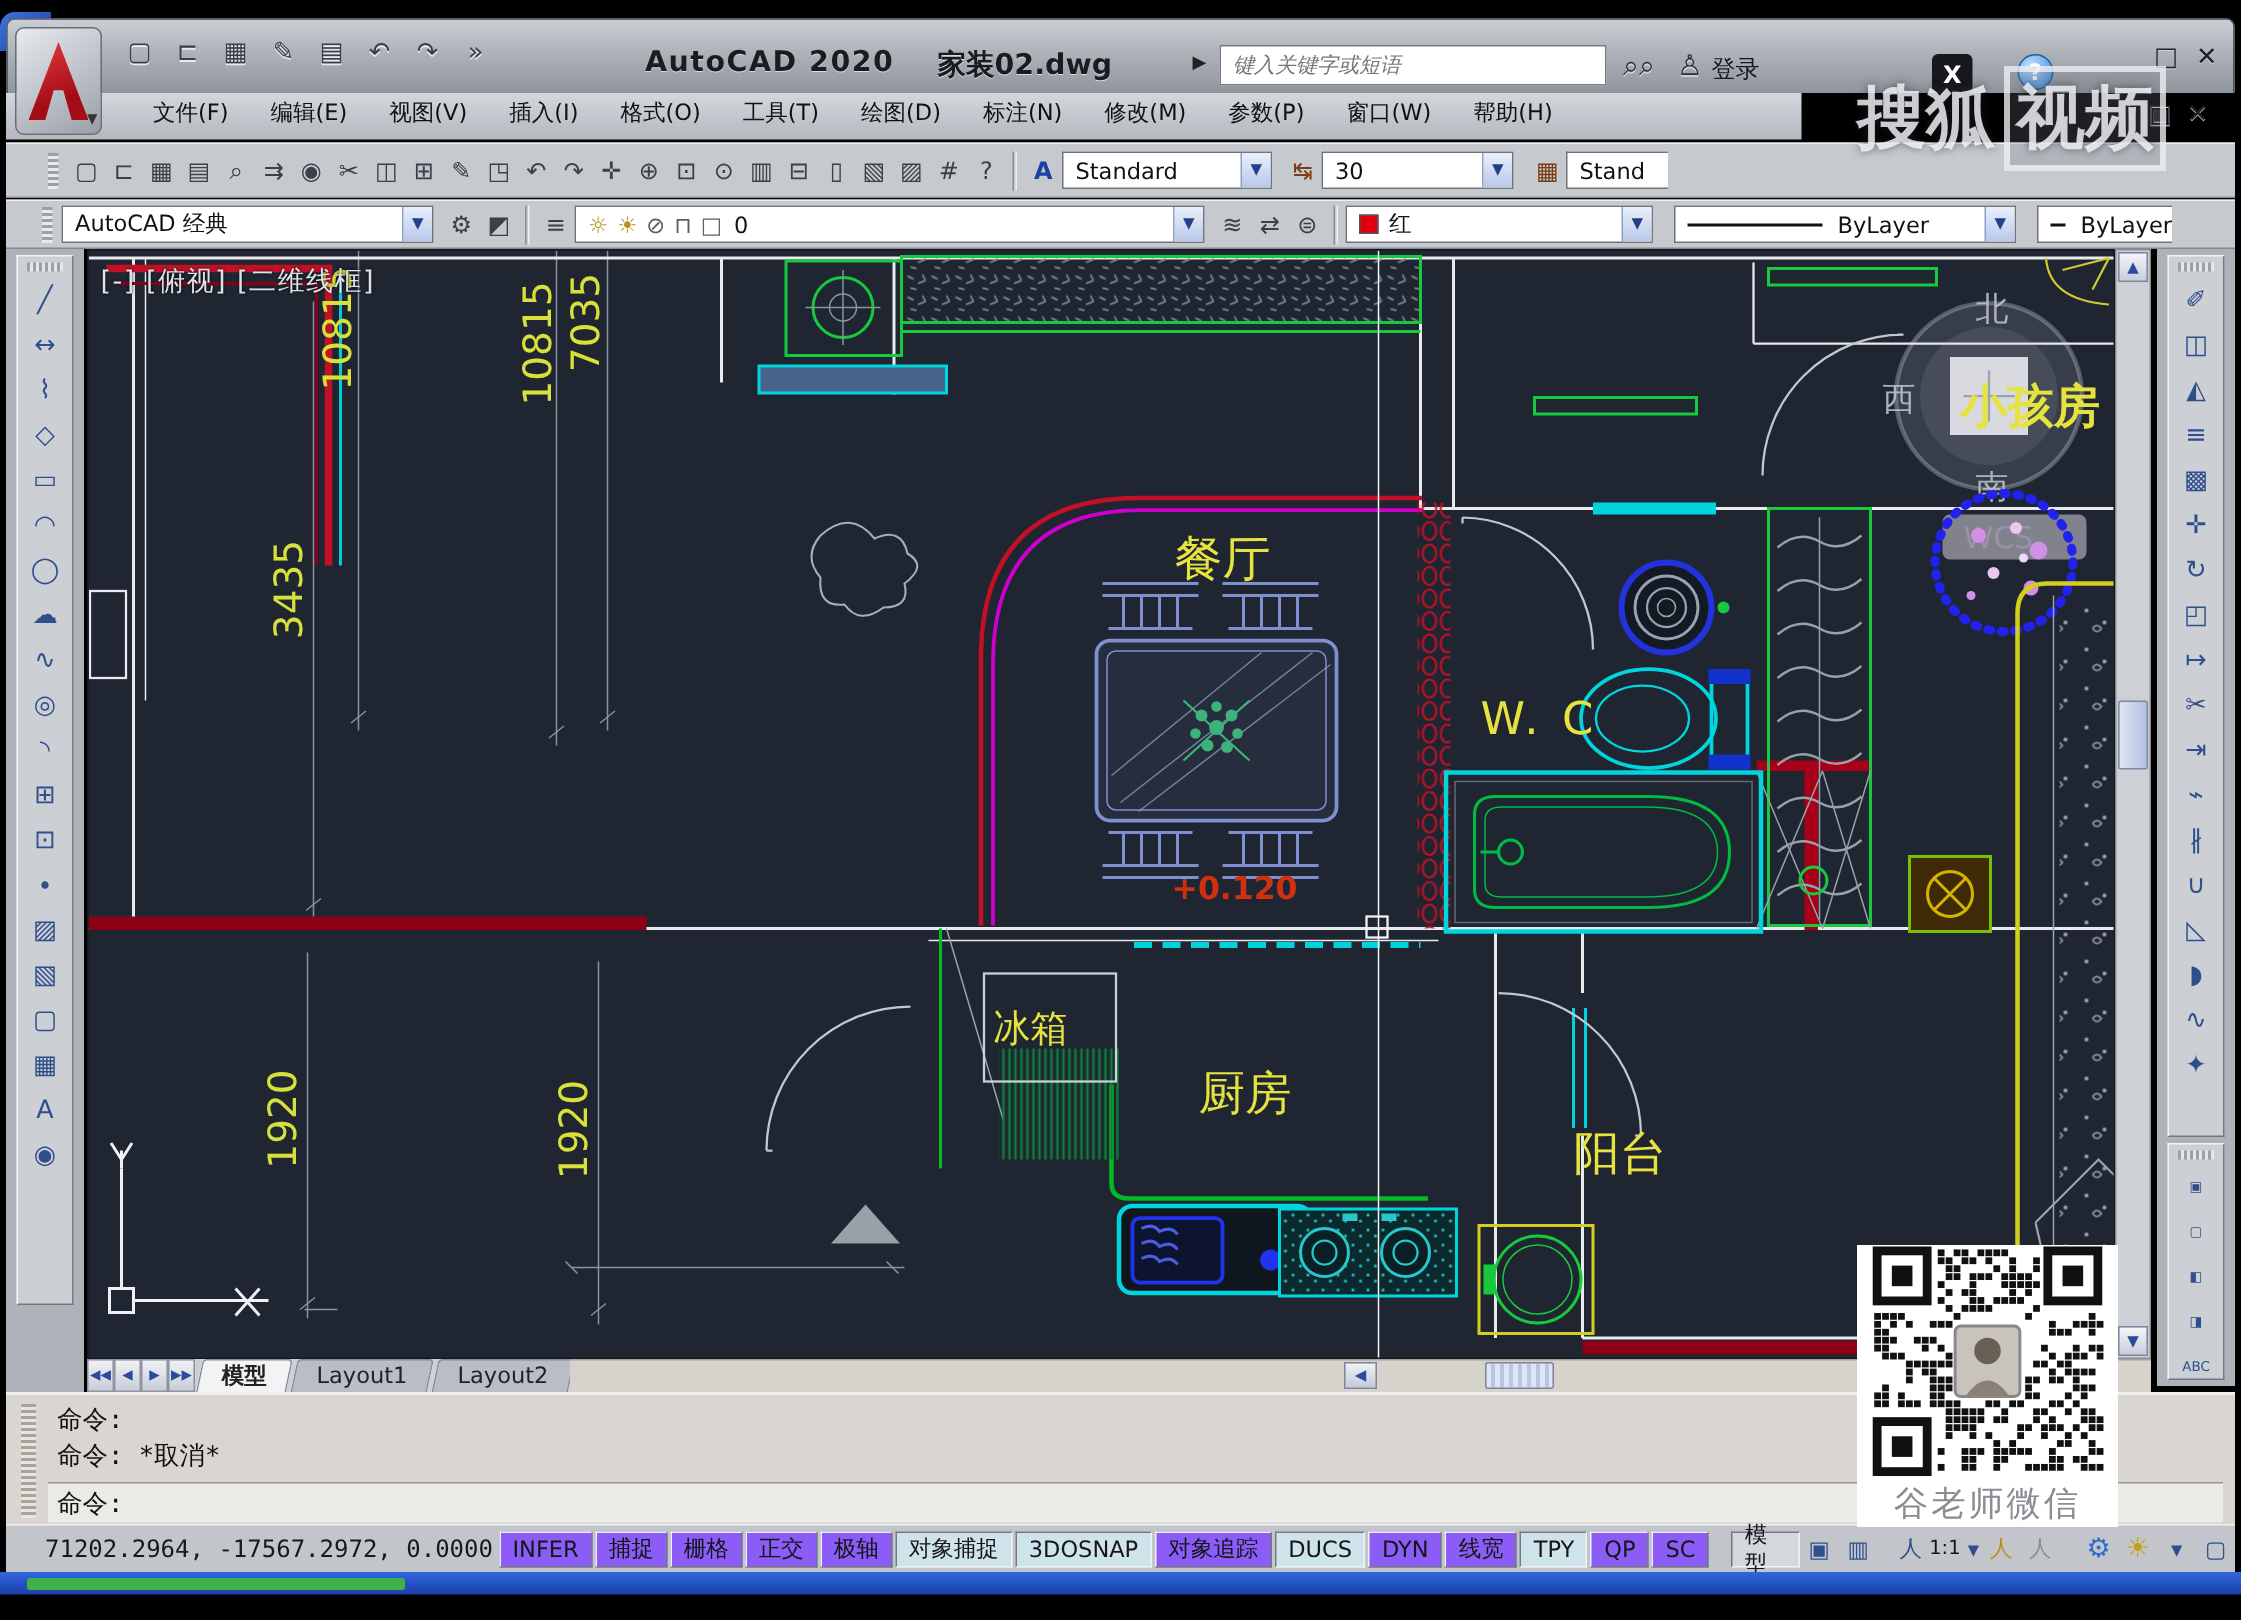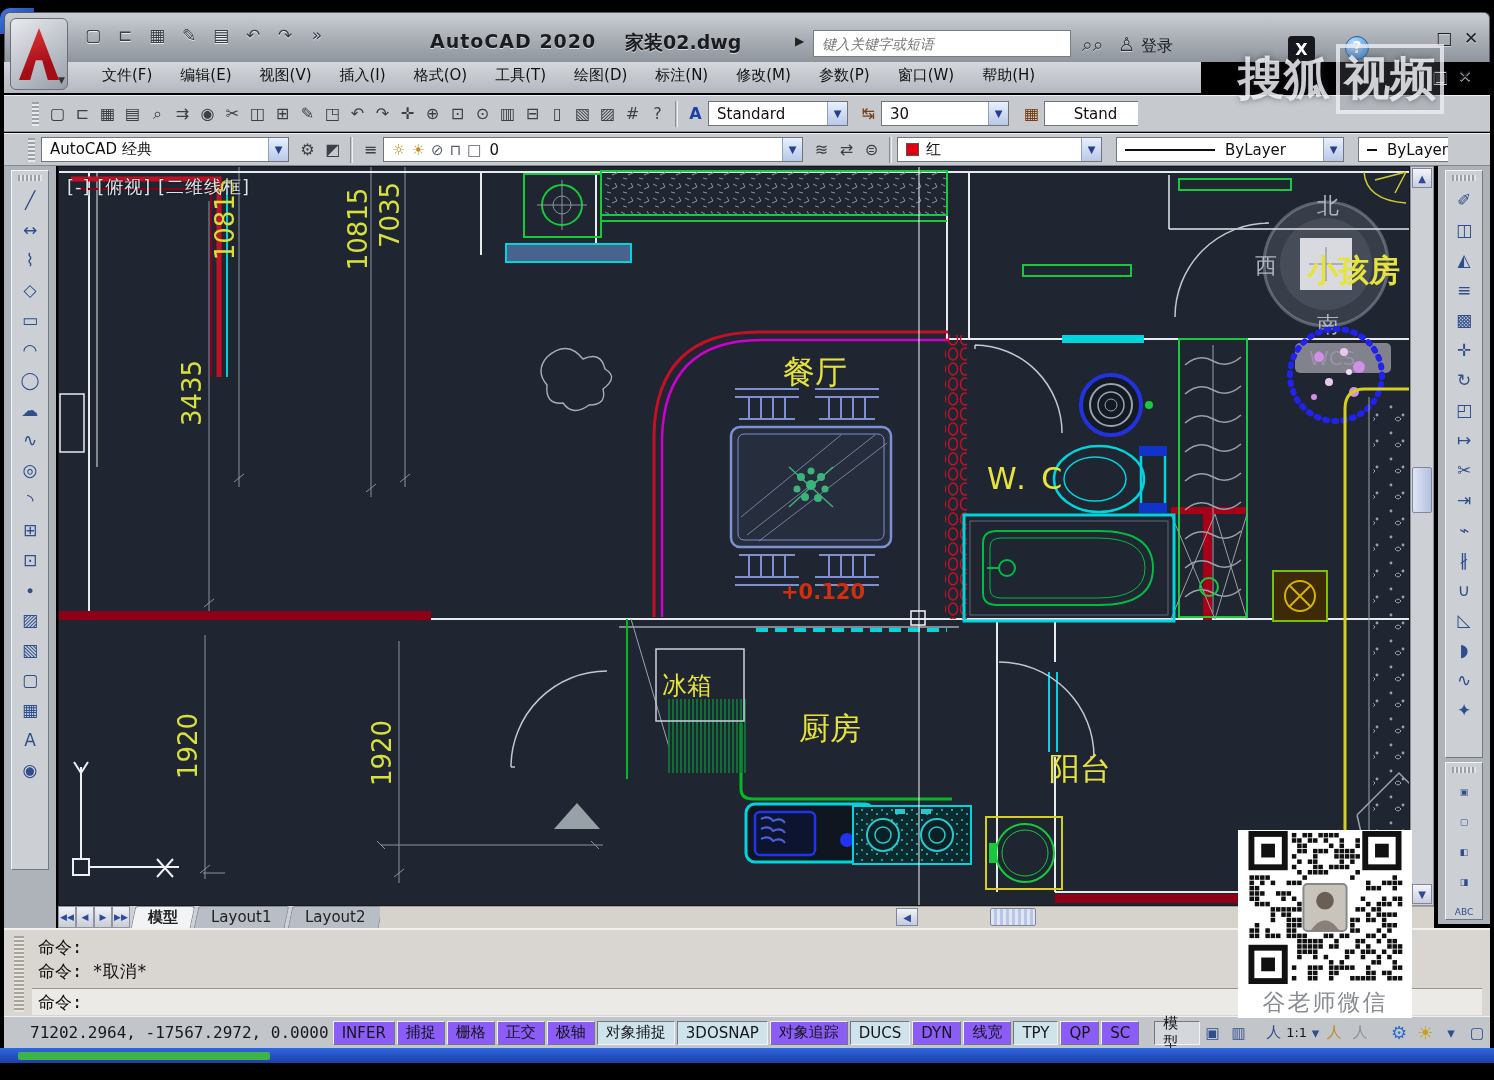--- a/index.html
+++ b/index.html
@@ -245,21 +245,21 @@
     <div class="combo" style="width:140px;">
       <span>Standard</span>
       <span class="carrot">▼</span>
     </div>
     <div class="hicon" style="margin-left:8px; color:#7a3c10;">↹</div>
     <div class="combo" style="width:128px;">
       <span>30</span>
       <span class="carrot">▼</span>
     </div>
     <div class="hicon" style="margin-left:10px; color:#7a3c10;">▦</div>
-    <div class="combo" style="width:94px; border-right:none;justify-content:center;">
+    <div class="combo" style="width:68px; border-right:none;">
       <span>Stand</span>
     </div>
   </div>
 
   <div class="abs tbrowB">
     <div class="grip"></div>
     <div class="combo" style="width:248px;">
       <span>AutoCAD 经典</span>
       <span class="carrot">▼</span>
     </div>

